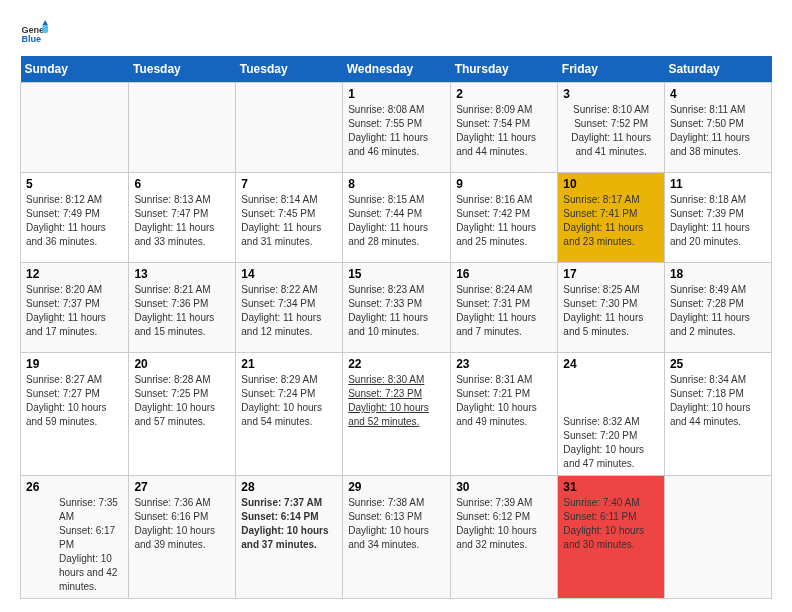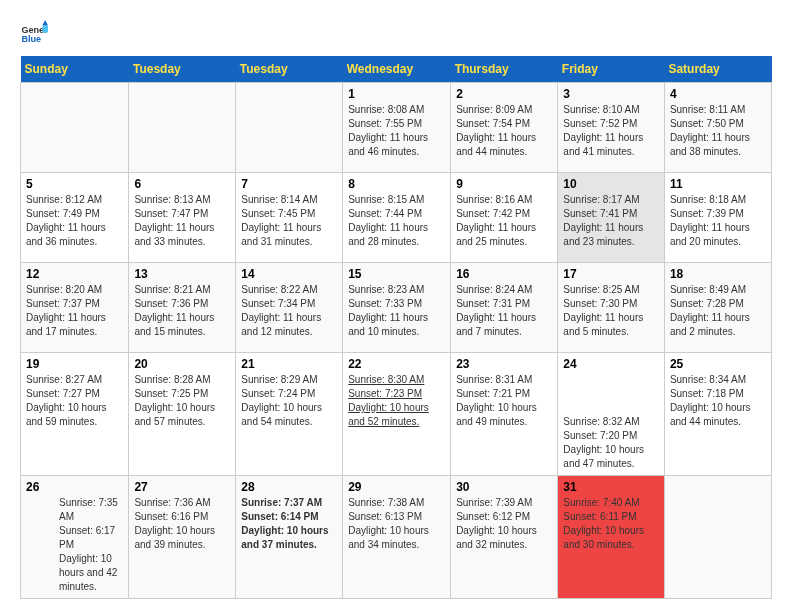--- a/index.html
+++ b/index.html
@@ -37,21 +37,21 @@
       font-size: 15px;
       color: #333;
     }
     .calendar {
       width: 100%;
       border-collapse: collapse;
       font-size: 10.5px;
     }
     .calendar th {
       background-color: #1565c0;
-      color: #fde047;
+      color: #ffffff;
       padding: 6px 4px;
       text-align: left;
       font-size: 12px;
       font-weight: bold;
     }
     .calendar td {
       border: 1px solid #ccc;
       vertical-align: top;
       padding: 4px 5px;
       width: 110px;
@@ -123,21 +123,21 @@
 Daylight: 11 hours and 46 minutes.</div>
         </td>
         <td style="background-color: rgb(249, 249, 249);">
           <div class="day-number">2</div>
           <div class="day-info" style="white-space: pre-line;">Sunrise: 8:09 AM
 Sunset: 7:54 PM
 Daylight: 11 hours and 44 minutes.</div>
         </td>
         <td style="background-color: rgb(249, 249, 249);">
           <div class="day-number">3</div>
-          <div class="day-info" style="white-space: pre-line;">Sunrise: 8:10 AM
+          <div class="day-info" style="white-space: pre-line; text-align: center;">Sunrise: 8:10 AM
 Sunset: 7:52 PM
 Daylight: 11 hours and 41 minutes.</div>
         </td>
         <td style="background-color: rgb(249, 249, 249);">
           <div class="day-number">4</div>
           <div class="day-info" style="white-space: pre-line;">Sunrise: 8:11 AM
 Sunset: 7:50 PM
 Daylight: 11 hours and 38 minutes.</div>
         </td>
       </tr>
@@ -165,21 +165,21 @@
           <div class="day-info" style="white-space: pre-line;">Sunrise: 8:15 AM
 Sunset: 7:44 PM
 Daylight: 11 hours and 28 minutes.</div>
         </td>
         <td style="background-color: rgb(255, 255, 255);">
           <div class="day-number">9</div>
           <div class="day-info" style="white-space: pre-line;">Sunrise: 8:16 AM
 Sunset: 7:42 PM
 Daylight: 11 hours and 25 minutes.</div>
         </td>
-        <td style="background-color: #e5e5e5;">
+        <td style="background-color: #eab308;">
           <div class="day-number">10</div>
           <div class="day-info" style="white-space: pre-line;">Sunrise: 8:17 AM
 Sunset: 7:41 PM
 Daylight: 11 hours and 23 minutes.</div>
         </td>
         <td style="background-color: rgb(255, 255, 255);">
           <div class="day-number">11</div>
           <div class="day-info" style="white-space: pre-line;">Sunrise: 8:18 AM
 Sunset: 7:39 PM
 Daylight: 11 hours and 20 minutes.</div>

